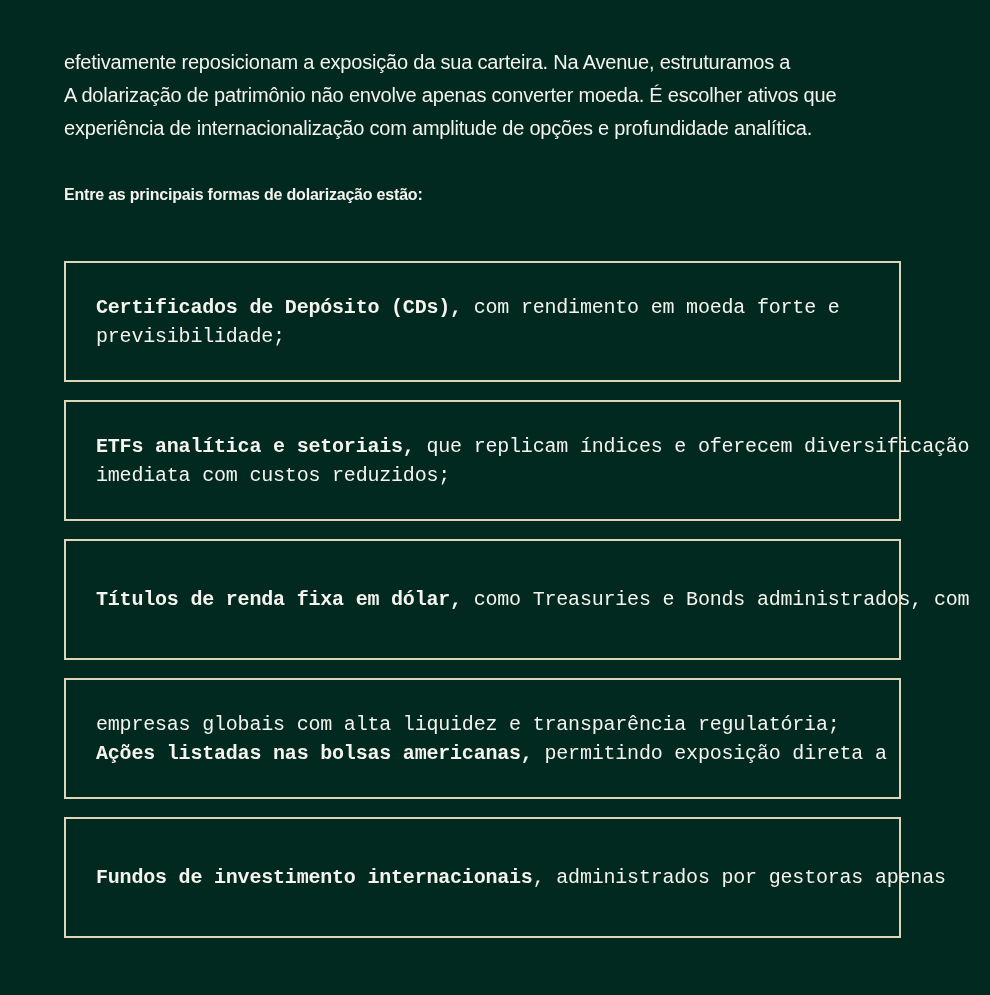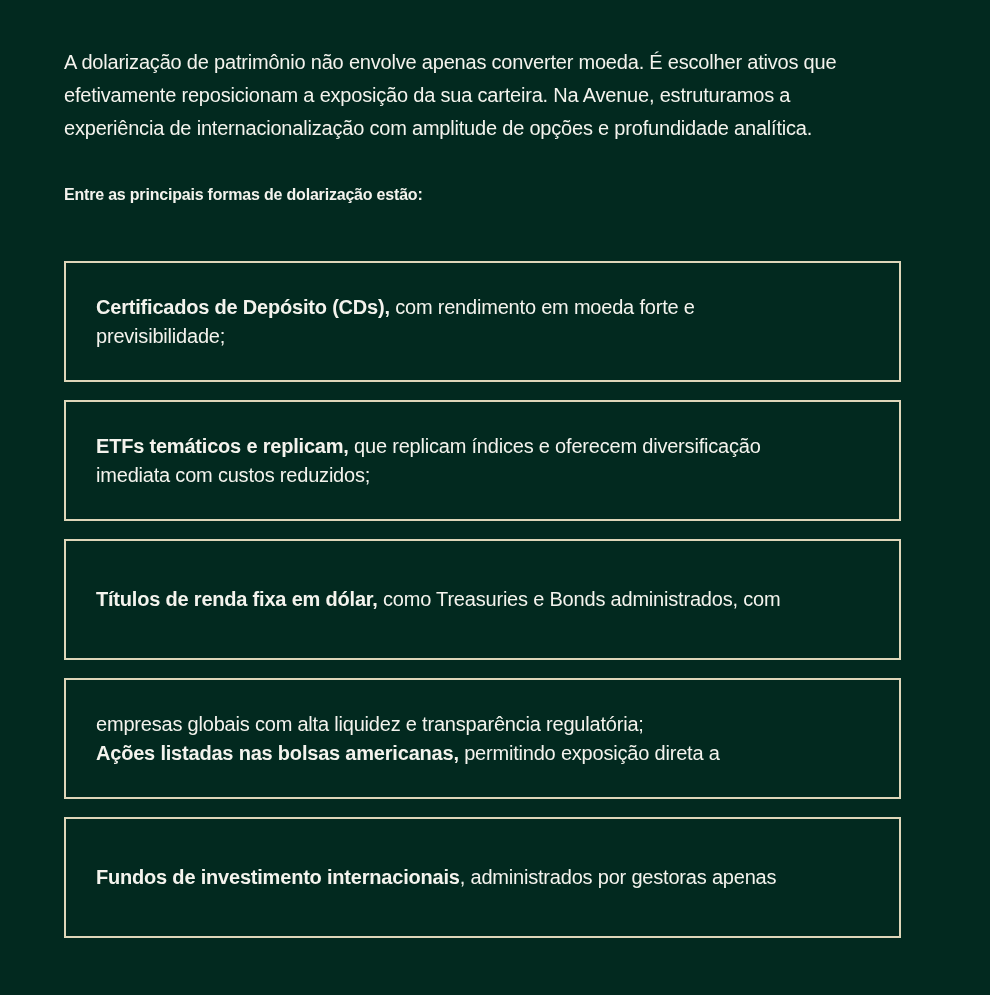--- a/index.html
+++ b/index.html
@@ -43,53 +43,54 @@
     box-sizing: border-box;
     width: 837px;
     height: 121px;
     border: 2px solid #DED6B9;
     margin-bottom: 18px;
     padding: 0 30px;
     display: flex;
     flex-direction: column;
     justify-content: center;
     background: transparent;
+    font-family: Liberation Mono, monospace;
   }
   .card .card-line {
     font-size: 20px;
     line-height: 29px;
     letter-spacing: -0.2px;
     white-space: nowrap;
   }
   .card .bold {
     font-weight: 700;
   }
 </style>
 </head>
 <body>
 
 <div class="content">
 
   <div class="intro">
+    <div class="line">efetivamente reposicionam a exposição da sua carteira. Na Avenue, estruturamos a</div>
     <div class="line">A dolarização de patrimônio não envolve apenas converter moeda. É escolher ativos que</div>
-    <div class="line">efetivamente reposicionam a exposição da sua carteira. Na Avenue, estruturamos a</div>
     <div class="line">experiência de internacionalização com amplitude de opções e profundidade analítica.</div>
   </div>
 
   <div class="section-heading">Entre as principais formas de dolarização estão:</div>
 
   <div class="card-list">
 
     <div class="card">
       <div class="card-line"><span class="bold">Certificados de Depósito (CDs),</span><span> com rendimento em moeda forte e</span></div>
       <div class="card-line"><span>previsibilidade;</span></div>
     </div>
 
     <div class="card">
-      <div class="card-line"><span class="bold">ETFs temáticos e replicam,</span><span> que replicam índices e oferecem diversificação</span></div>
+      <div class="card-line"><span class="bold">ETFs analítica e setoriais,</span><span> que replicam índices e oferecem diversificação</span></div>
       <div class="card-line"><span>imediata com custos reduzidos;</span></div>
     </div>
 
     <div class="card">
       <div class="card-line"><span class="bold">Títulos de renda fixa em dólar,</span><span> como Treasuries e Bonds administrados, com</span></div>
     </div>
 
     <div class="card">
       <div class="card-line"><span>empresas globais com alta liquidez e transparência regulatória;</span></div>
       <div class="card-line"><span class="bold">Ações listadas nas bolsas americanas,</span><span> permitindo exposição direta a</span></div>

